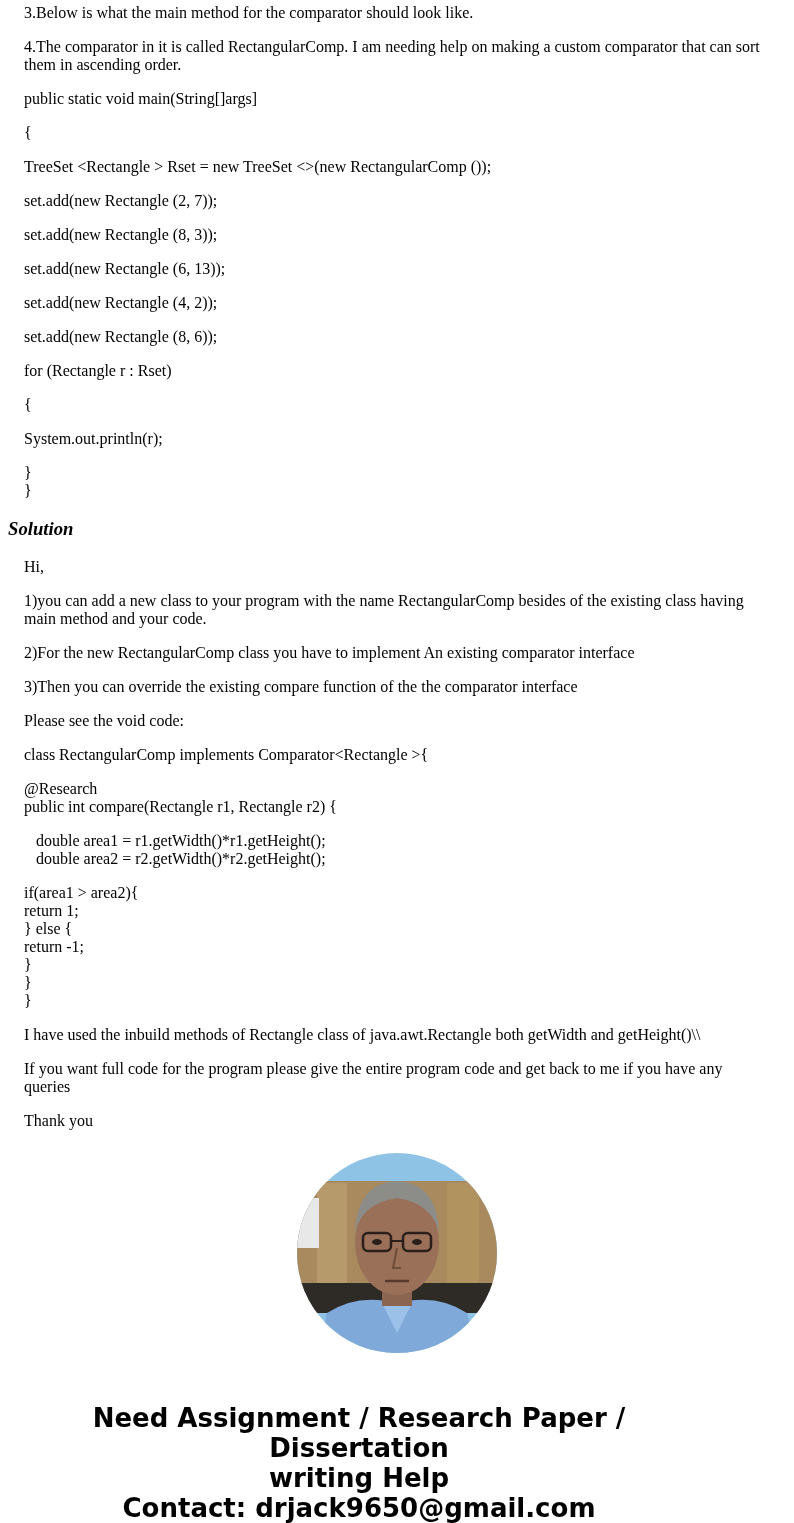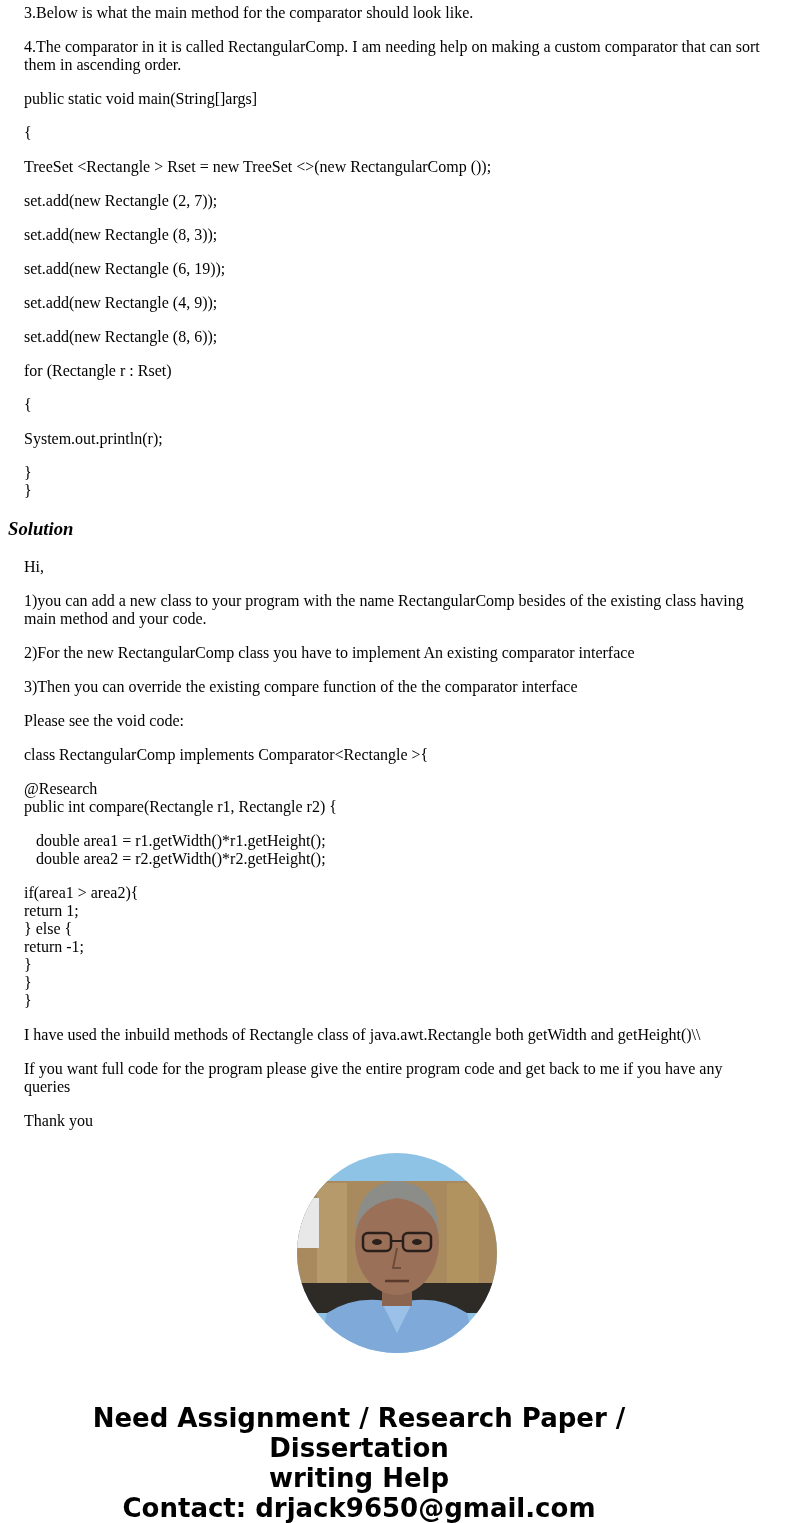--- a/index.html
+++ b/index.html
@@ -57,22 +57,22 @@
 
 <div class="content">
   <p>3.Below is what the main method for the comparator should look like.</p>
   <p>4.The comparator in it is called RectangularComp. I am needing help on making a custom comparator that can sort them in ascending order.</p>
 
   <p>public static void main(String[]args]</p>
   <p>{</p>
   <p>TreeSet &lt;Rectangle &gt; Rset = new TreeSet &lt;&gt;(new RectangularComp ());</p>
   <p>set.add(new Rectangle (2, 7));</p>
   <p>set.add(new Rectangle (8, 3));</p>
-  <p>set.add(new Rectangle (6, 19));</p>
-  <p>set.add(new Rectangle (4, 9));</p>
+  <p>set.add(new Rectangle (6, 13));</p>
+  <p>set.add(new Rectangle (4, 2));</p>
   <p>set.add(new Rectangle (8, 6));</p>
   <p>for (Rectangle r : Rset)</p>
   <p>{</p>
   <p>System.out.println(r);</p>
   <p>
     <span class="line">}</span>
     <span class="line">}</span>
   </p>
 
   <h3>Solution</h3>

